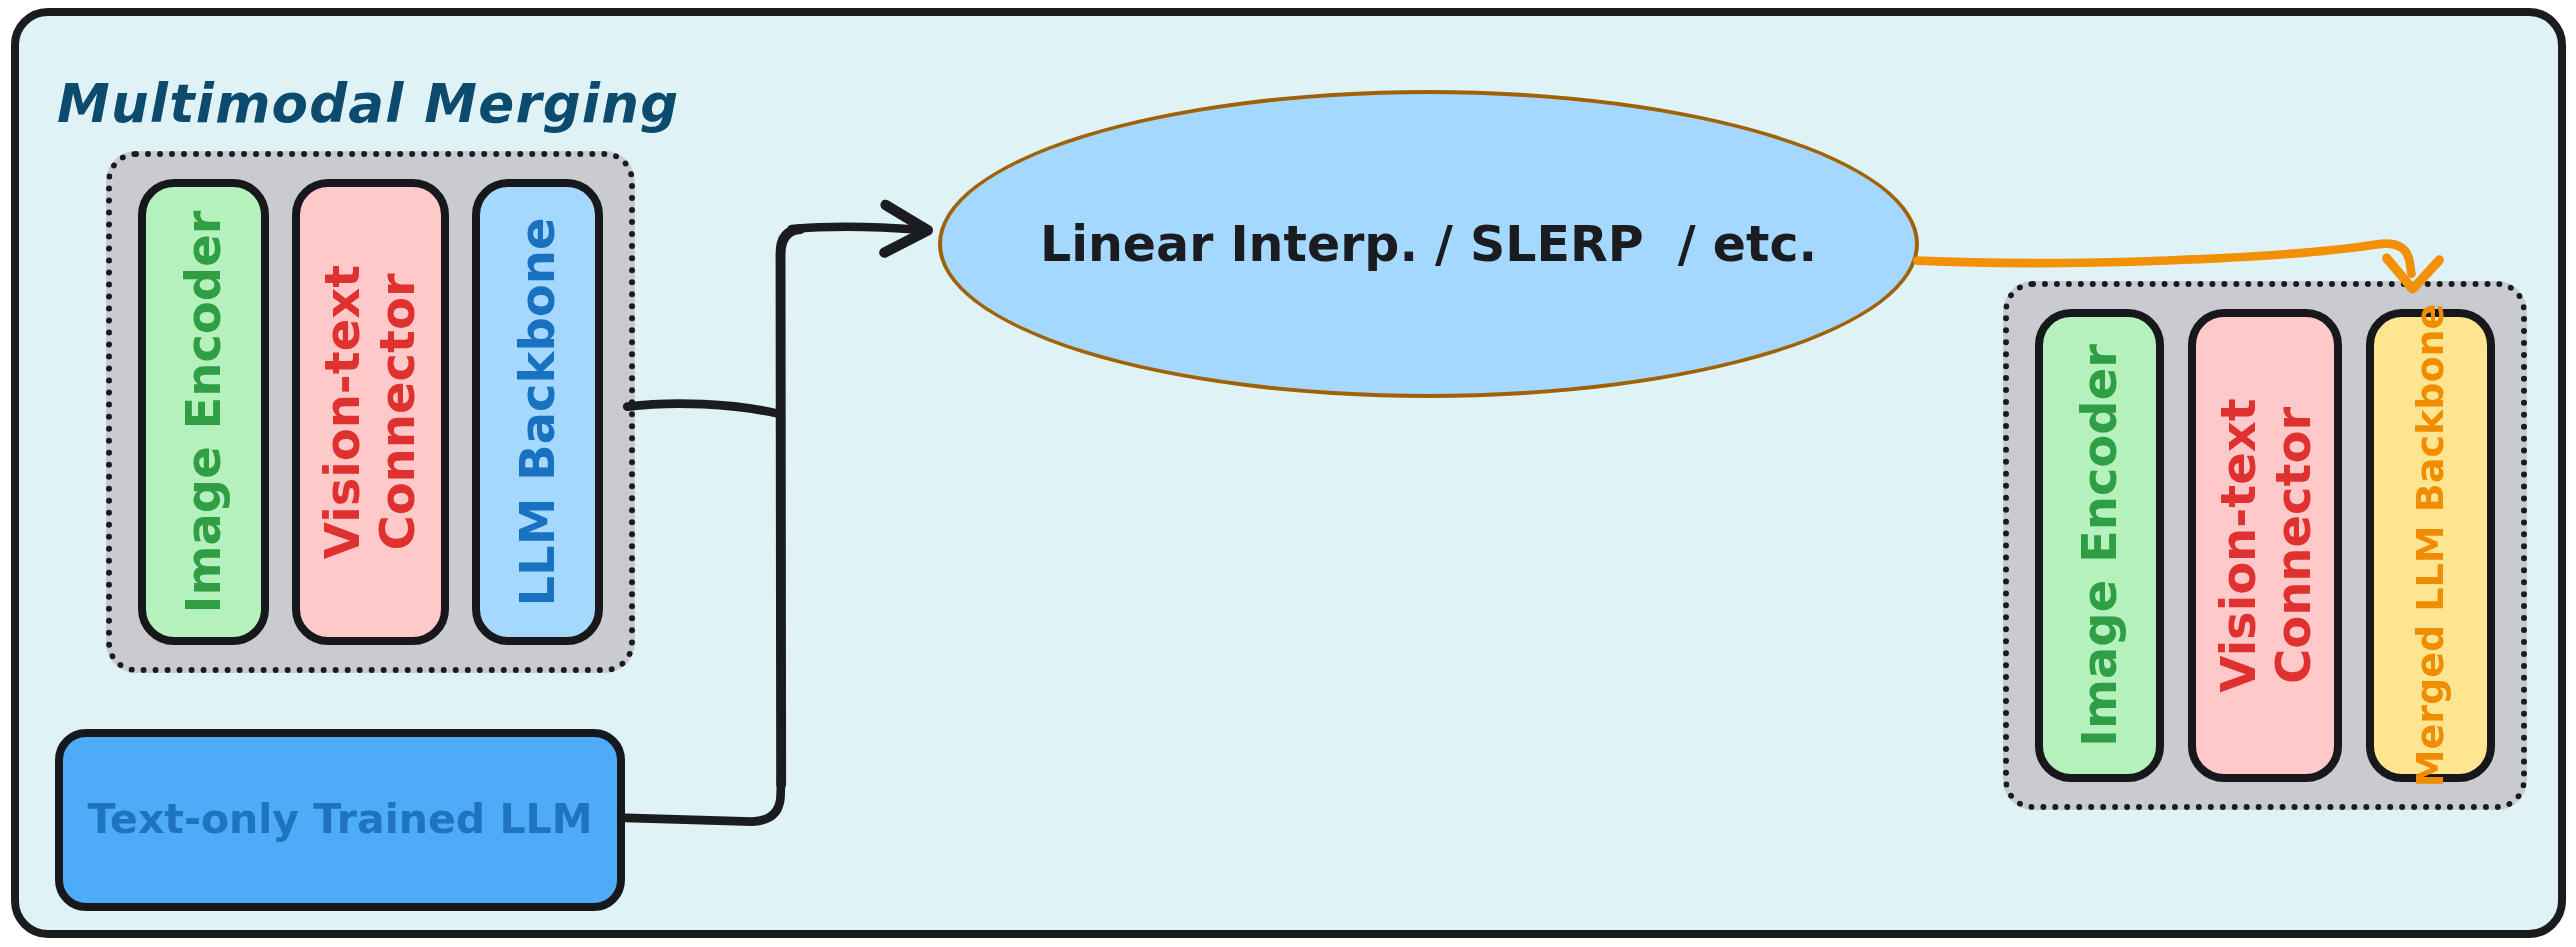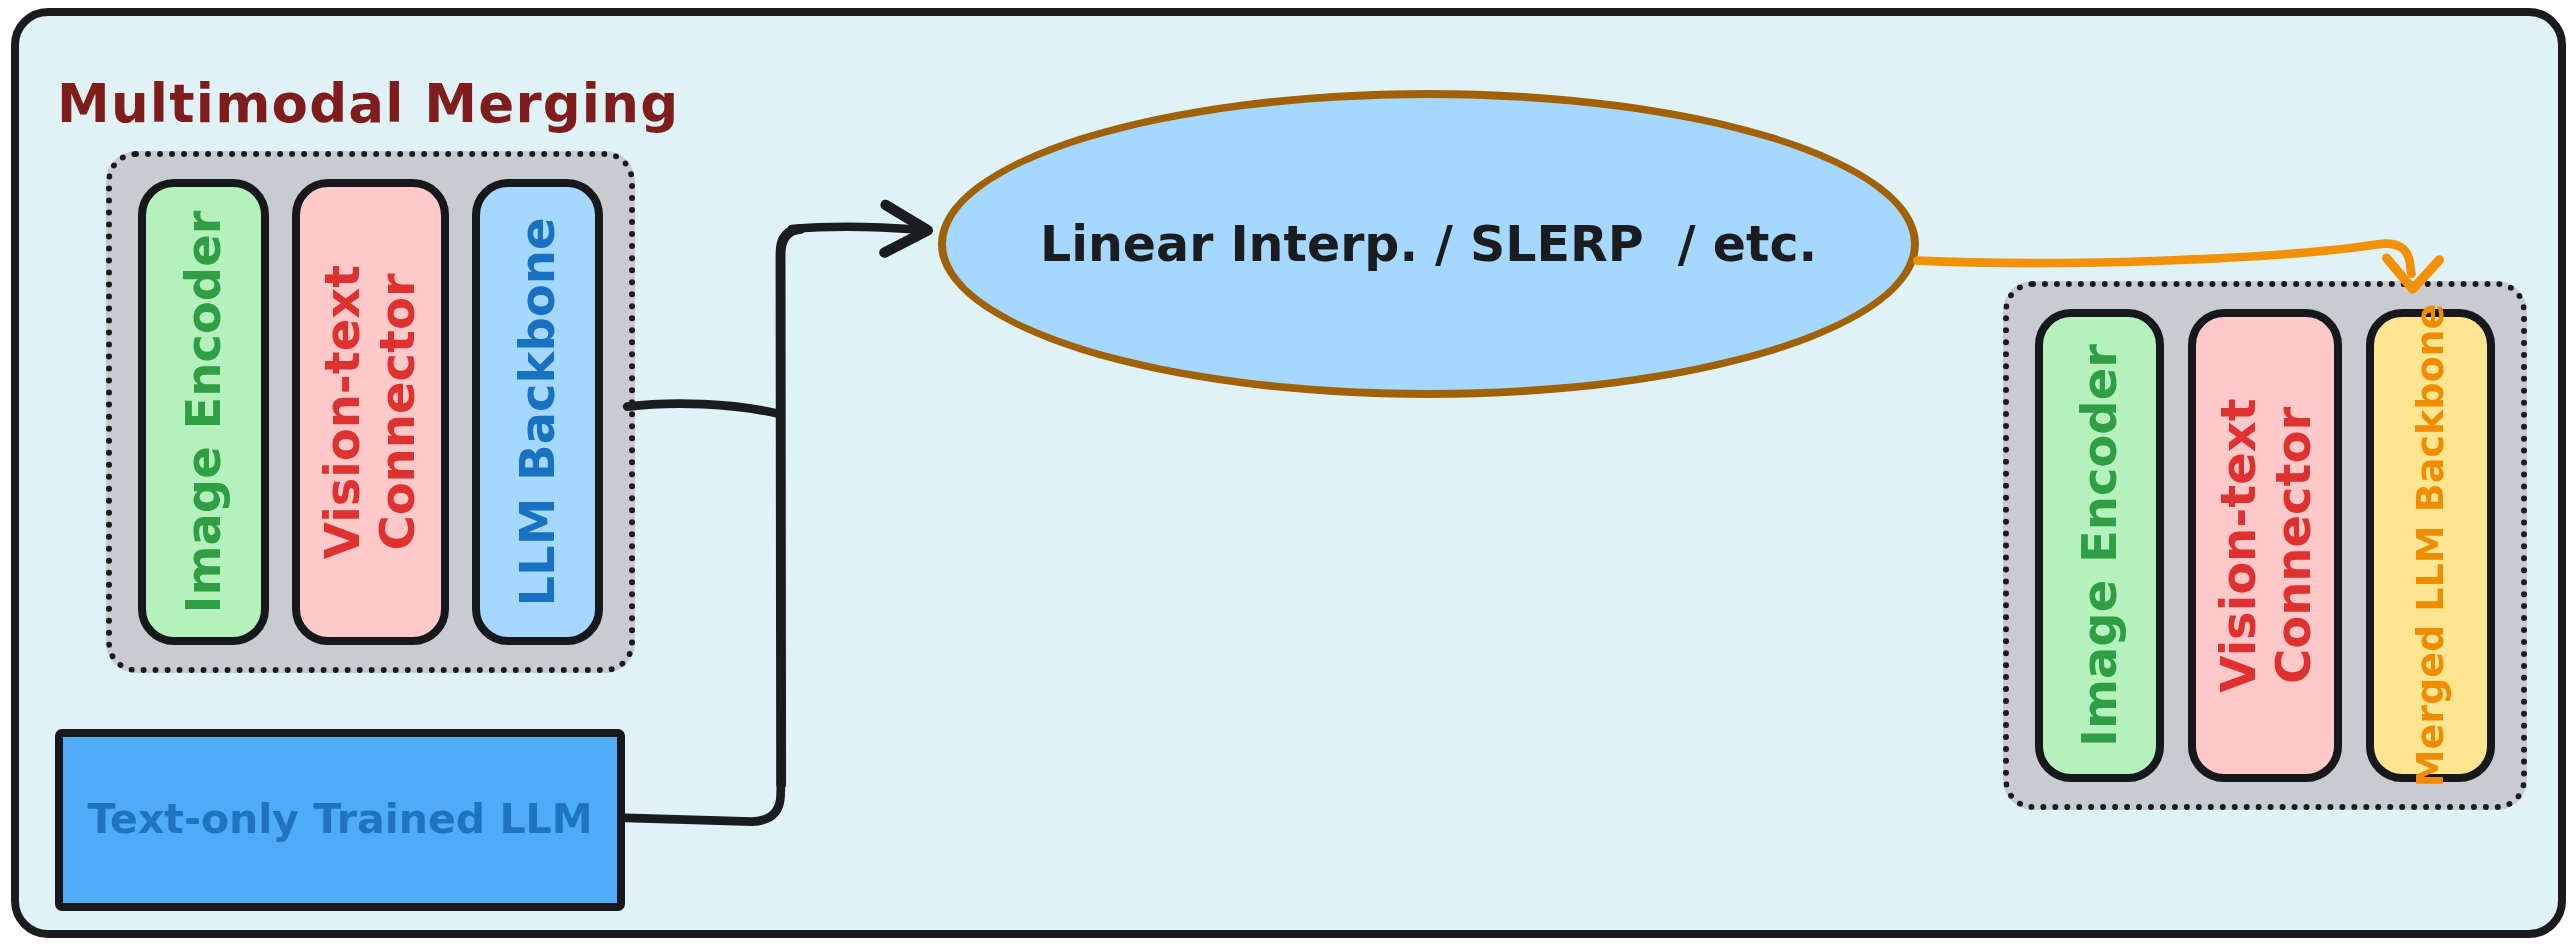--- a/index.html
+++ b/index.html
@@ -62,37 +62,37 @@
     line-height: 1.14;
   }
   .pill-label div { white-space: nowrap; text-align: center; }
   .pill-label.fit { font-size: 38px; }
   
   .textonly {
     position: absolute;
     left: 55px; top: 729px;
     width: 570px; height: 182px;
     border: 8px solid #17181c;
-    border-radius: 7px;
+    border-radius: 31px;
     box-sizing: border-box;
     display: flex;
     flex-direction: column;
     align-items: center;
     justify-content: center;
     font-size: 41px;
     font-weight: bold;
     line-height: 1.35;
   }
   .textonly div { white-space: nowrap; }
   
   .ellipse {
     position: absolute;
     left: 938px; top: 90px;
     width: 981px; height: 308px;
-    border: 8px solid #a16207;
+    border: 4px solid #a16207;
     border-radius: 50%;
     box-sizing: border-box;
     display: flex;
     align-items: center;
     justify-content: center;
   }
   .ellipse-label {
     font-size: 49px;
     font-weight: bold;
     white-space: pre;
@@ -104,21 +104,21 @@
     pointer-events: none;
   }
 </style>
 </head>
 <body style="background: rgb(255, 255, 255);">
 
 <div id="scene">
 
   <div class="frame" style="background: rgb(223, 243, 246);"></div>
 
-  <div class="title" style="color: #7f1d1d;">Multimodal Merging</div>
+  <div class="title" style="color: #0c4a6e; font-style: italic;">Multimodal Merging</div>
 
   <div class="group left" style="background: rgb(201, 203, 209);">
     <div class="pill" style="background: rgb(180, 241, 188);">
       <div class="pill-label" style="color: rgb(47, 158, 68);">
         <div>Image Encoder</div>
       </div>
     </div>
     <div class="pill wide" style="background: rgb(255, 201, 201);">
       <div class="pill-label" style="color: rgb(224, 49, 49);">
         <div>Vision-text</div>

